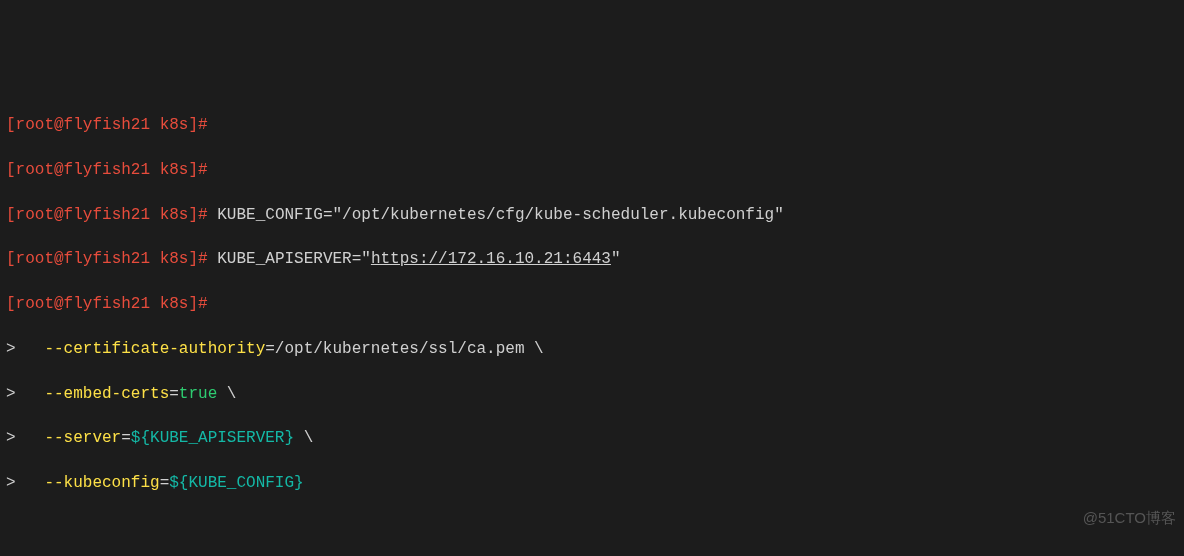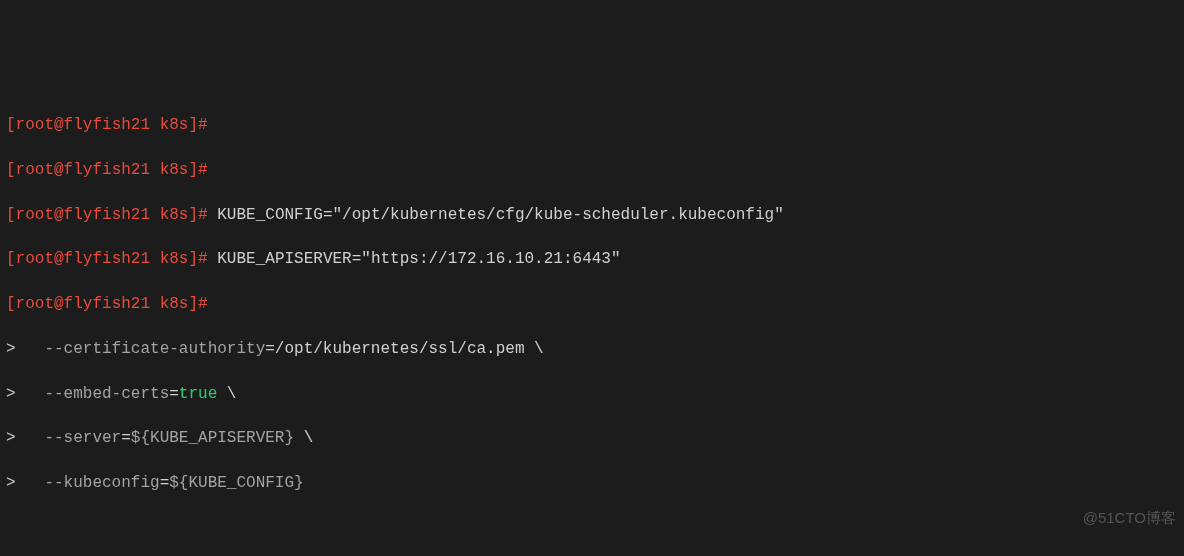--- a/index.html
+++ b/index.html
@@ -17,24 +17,24 @@
       width: 1184px;
       height: 556px;
       overflow: hidden;
       white-space: pre;
     }
     .line {
       display: block;
     }
     .red { color: #e74c3c; }
     .cyan { color: #2ecc71; font-family: Liberation Mono, monospace; }
-    .teal { color: #a3a3a3; }
-    .yellow { color: #a3a3a3; }
+    .teal { color: #fde047; }
+    .yellow { color: #14b8a6; }
     .white { color: #d0d0d0; }
-    .underline { }
+    .underline { text-decoration: underline; }
     .watermark {
       position: absolute;
       right: 8px;
       bottom: 28px;
       color: #555;
       font-size: 15px;
       font-family: sans-serif;
     }
   </style>
 </head>

